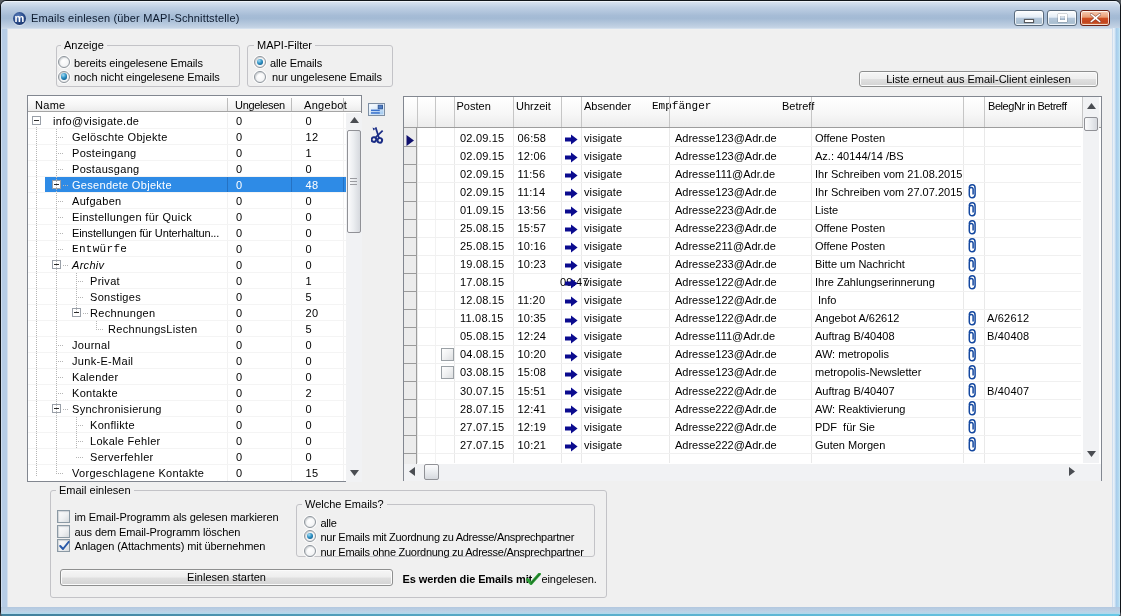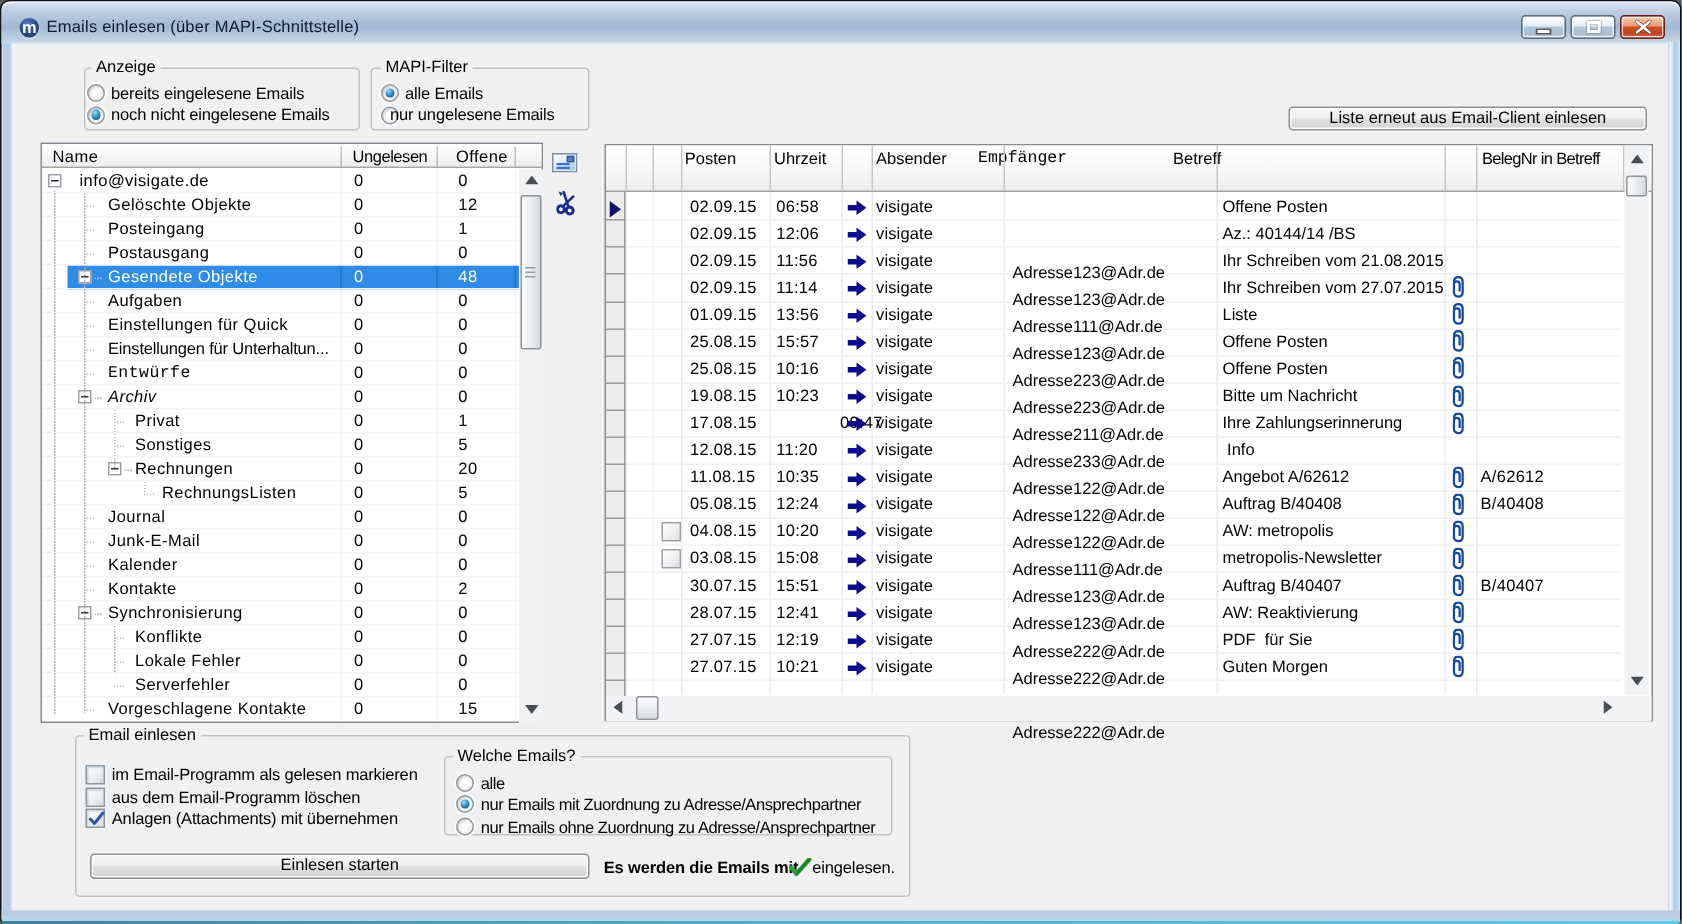--- a/index.html
+++ b/index.html
@@ -36,21 +36,21 @@
   background:linear-gradient(135deg,#fcfcfc 0%,#eef0f2 55%,#d7dbde 100%);
   box-shadow: inset 1px 1px 1px rgba(150,160,170,.4); }
 .panel { position:absolute; border:1px solid #828790; background:#fff; }
 .thead { position:absolute; background:linear-gradient(180deg,#ffffff 0%,#f6f6f6 60%,#ececec 100%); }
 .hsep { position:absolute; width:1px; background:#bdbdbd; }
 .vline { position:absolute; width:1px; background:#e9e9e9; }
 .hline { position:absolute; height:1px; background:#f0f0f0; }
 .trow-txt { position:absolute; font-size:11px; letter-spacing:.3px; color:#000; white-space:pre; line-height:16px; }
 .cell { position:absolute; font-size:11px; letter-spacing:.2px; color:#000; white-space:pre; }
 .c-abs { letter-spacing:.1px !important; }
-.c-emp { letter-spacing:0px !important;margin-top:44px; }
+.c-emp { letter-spacing:0px !important; }
 .c-bet { letter-spacing:0px !important; }
 .hcell { position:absolute; font-size:11px; letter-spacing:.3px; color:#000; white-space:pre; }
 .exp { position:absolute; width:9px; height:9px; border:1px solid #9aa0a8; background:#fff; }
 .exp::after { content:""; position:absolute; left:1px; top:3px; width:5px; height:1px; background:#2b2b2b; }
 .dotv { position:absolute; width:1px; background-image:repeating-linear-gradient(180deg,#b5b5b5 0 1px,transparent 1px 2px); }
 .doth { position:absolute; height:1px; background-image:repeating-linear-gradient(90deg,#b5b5b5 0 1px,transparent 1px 2px); }
 .sb-track { position:absolute; background:#f1f2f4; }
 .sb-btn { position:absolute; }
 .sb-thumbv { position:absolute; border:1px solid #909196; border-radius:2px;
   background:linear-gradient(90deg,#fbfbfc 0%,#eceef1 45%,#d6d9de 100%); }
@@ -81,27 +81,27 @@
 <div class="glab" style="left:61px;top:40px;">Anzeige</div>
 <div class="radio" style="left:58px;top:56px;"></div>
 <div class="txt" style="left:74px;top:56.5px;">bereits eingelesene Emails</div>
 <div class="radio sel" style="left:58px;top:70.9px;"></div>
 <div class="txt" style="left:74px;top:71.4px;">noch nicht eingelesene Emails</div>
 <div class="gbox" style="left:247px;top:45px;width:146px;height:42px;"></div>
 <div class="glab" style="left:254px;top:40px;">MAPI-Filter</div>
 <div class="radio sel" style="left:254px;top:56px;"></div>
 <div class="txt" style="left:270px;top:56.5px;">alle Emails</div>
 <div class="radio" style="left:254px;top:70.9px;"></div>
-<div class="txt" style="left:260px;top:71.4px;">nur ungelesene Emails</div>
+<div class="txt" style="left:272px;top:71.4px;">nur ungelesene Emails</div>
 <div class="btn" style="left:859px;top:71px;width:239px;height:16px;line-height:14px;">Liste erneut aus Email-Client einlesen</div>
 <div class="panel" style="left:27px;top:95px;width:335px;height:387px;"></div>
 <div class="thead" style="left:28px;top:96px;width:333px;height:16px;border-bottom:1px solid #a5a5a5;"></div>
 <div class="hcell" style="left:35px;top:99px;">Name</div>
 <div class="hcell" style="left:235px;top:99px;letter-spacing:-.3px;">Ungelesen</div>
-<div class="hcell" style="left:304px;top:99px;">Offene</div>
+<div class="hcell" style="left:304px;top:99px;">Angebot</div>
 <div class="hsep" style="left:227px;top:98px;height:13px;"></div>
 <div class="hsep" style="left:291px;top:98px;height:13px;"></div>
 <div class="hsep" style="left:343px;top:98px;height:13px;"></div>
 <div class="vline" style="left:227px;top:113px;height:368px;background:#f2f2f2;"></div>
 <div class="vline" style="left:291px;top:113px;height:368px;background:#f2f2f2;"></div>
 <div class="vline" style="left:343px;top:113px;height:368px;background:#f2f2f2;"></div>
 <div class="trow-txt" style="left:53px;top:112.5px;color:#000;">info@visigate.de</div>
 <div class="trow-txt" style="left:236px;top:112.5px;color:#000;">0</div>
 <div class="trow-txt" style="left:305.5px;top:112.5px;color:#000;">0</div>
 <div class="exp" style="left:31.5px;top:115.5px;"></div>

